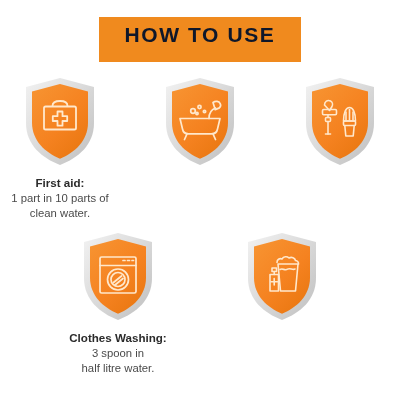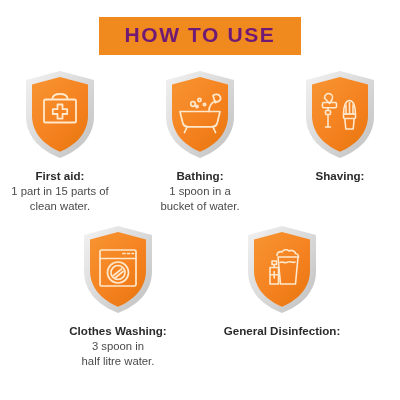--- a/index.html
+++ b/index.html
@@ -23,25 +23,25 @@
 
   
   .header-wrap {
     width: 100%;
     display: flex;
     justify-content: center;
     padding-top: 17px;
   }
   .header-banner {
     background: #F08A1E;
-    color: #701a75;
+    color: #0f172a;
     font-size: 21px;
     font-weight: bold;
     letter-spacing: 1.6px;
-    padding: 7px 26px 9px 26px;
+    padding: 7px 26px 16px 26px;
     line-height: 1.05;
     text-align: center;
     white-space: nowrap;
   }
 
   
   .row {
     display: flex;
     justify-content: center;
     align-items: flex-start;
@@ -126,21 +126,21 @@
           <path d="M38 8 L66 15.5 L66 46.5 C66 65 52.5 76.5 38 82.8 C23.5 76.5 10 65 10 46.5 L10 15.5 Z" fill="url(#orgA)"></path>
           <g fill="none" stroke="#FFE8CC" stroke-width="1.8" stroke-linecap="round" stroke-linejoin="round">
             <path d="M30.5 30 C30.5 26.5 32.5 25 38 25 C43.5 25 45.5 26.5 45.5 30"></path>
             <rect x="22" y="30.5" width="32" height="23" rx="1.6"></rect>
             <path d="M35.5 35.5 L40.5 35.5 L40.5 40.2 L45.2 40.2 L45.2 45 L40.5 45 L40.5 49.7 L35.5 49.7 L35.5 45 L30.8 45 L30.8 40.2 L35.5 40.2 Z"></path>
           </g>
         </svg>
       </div>
       <div class="caption">
         <span class="title">First aid:</span>
-        <span class="desc">1 part in 15 parts of
+        <span class="desc">1 part in 10 parts of
 clean water.</span>
       </div>
     </div>
 
     <div class="item">
       <div class="shield-holder">
         <svg viewBox="0 0 76 92" xmlns="http://www.w3.org/2000/svg">
           <path d="M38 2 L72 11 L72 47 C72 69 56 82 38 89 C20 82 4 69 4 47 L4 11 Z" fill="url(#rimA)"></path>
           <path d="M38 8 L66 15.5 L66 46.5 C66 65 52.5 76.5 38 82.8 C23.5 76.5 10 65 10 46.5 L10 15.5 Z" fill="url(#orgA)"></path>
           <g fill="none" stroke="#FFE8CC" stroke-width="1.7" stroke-linecap="round" stroke-linejoin="round">
@@ -148,25 +148,20 @@
             <path d="M25 57.8 L22.5 63.5"></path>
             <path d="M51 57.8 L53.5 63.5"></path>
             <path d="M47 42.5 C47 36.5 49.5 33.5 53.5 32"></path>
             <path d="M51 26.5 C53.6 24.6 57 25.2 58.2 27.6 C59 29.2 58.6 30.8 57.4 31.9 L53.2 33.6 Z"></path>
             <circle cx="31" cy="35" r="2.3"></circle>
             <circle cx="37.5" cy="31" r="1.6"></circle>
             <circle cx="42.5" cy="35.5" r="1.2"></circle>
             <circle cx="35" cy="37.5" r="1.1"></circle>
           </g>
         </svg>
-      </div>
-      <div class="caption">
-        <span class="title">Bathing:</span>
-        <span class="desc">1 spoon in a
-bucket of water.</span>
       </div>
     </div>
 
     <div class="item">
       <div class="shield-holder">
         <svg viewBox="0 0 76 92" xmlns="http://www.w3.org/2000/svg">
           <path d="M38 2 L72 11 L72 47 C72 69 56 82 38 89 C20 82 4 69 4 47 L4 11 Z" fill="url(#rimA)"></path>
           <path d="M38 8 L66 15.5 L66 46.5 C66 65 52.5 76.5 38 82.8 C23.5 76.5 10 65 10 46.5 L10 15.5 Z" fill="url(#orgA)"></path>
           <g fill="none" stroke="#FFE8CC" stroke-width="1.6" stroke-linecap="round" stroke-linejoin="round">
             <path d="M22.5 29 C22.5 25.5 25.5 23.5 28.5 25 C30.5 26 31 28.5 30 30.5 L27.5 34.5 Z"></path>
@@ -178,21 +173,20 @@
             <path d="M41.5 45 C41.5 36.5 44 31.5 47.5 31.5 C51 31.5 53.5 36.5 53.5 45 Z"></path>
             <path d="M44 36 L44 44"></path>
             <path d="M47.5 33.5 L47.5 44"></path>
             <path d="M51 36 L51 44"></path>
             <rect x="41.5" y="45" width="12" height="4.5" rx="1"></rect>
             <path d="M42.8 49.5 L43.8 60 L51.2 60 L52.2 49.5"></path>
           </g>
         </svg>
       </div>
       <div class="caption">
-        <span class="title">Shaving:</span>
       </div>
     </div>
   </div>
 
   <div class="row row-bottom">
 
     <div class="item item-bottom">
       <div class="shield-holder">
         <svg viewBox="0 0 76 92" xmlns="http://www.w3.org/2000/svg">
           <path d="M38 2 L72 11 L72 47 C72 69 56 82 38 89 C20 82 4 69 4 47 L4 11 Z" fill="url(#rimA)"></path>
@@ -228,18 +222,17 @@
             <path d="M36 38.5 C38.5 36.8 41 40 43.5 38.2 C46 36.5 48.5 39.5 51 38"></path>
             <path d="M28 37 L32.5 37 L32.5 40.5 L28 40.5 Z"></path>
             <path d="M30.2 40.5 L30.2 43.5"></path>
             <path d="M26 43.5 L34.5 43.5 L34.5 60 L26 60 Z"></path>
             <path d="M30.2 47.5 L30.2 54"></path>
             <path d="M27 50.7 L33.5 50.7"></path>
           </g>
         </svg>
       </div>
       <div class="caption">
-        <span class="title">General Disinfection:</span>
       </div>
     </div>
   </div>
 
 </div>
 
 </body></html>

